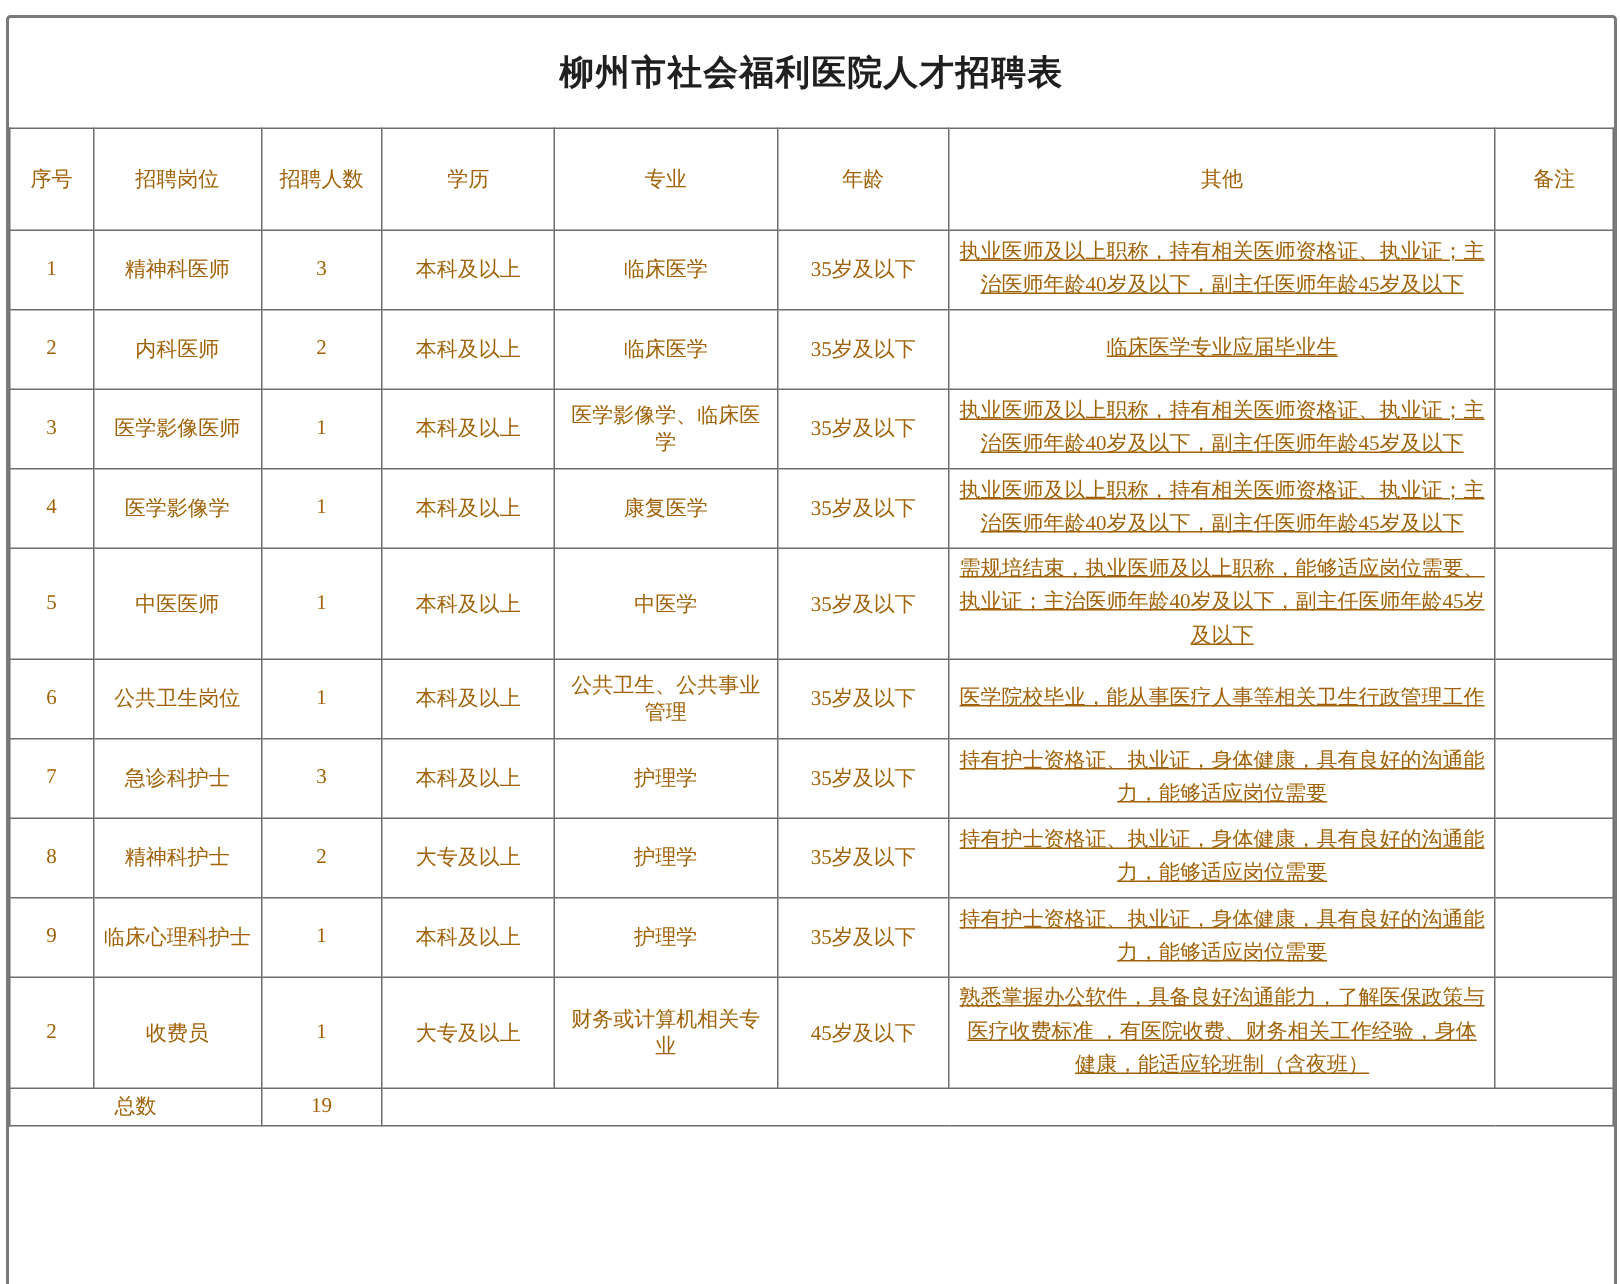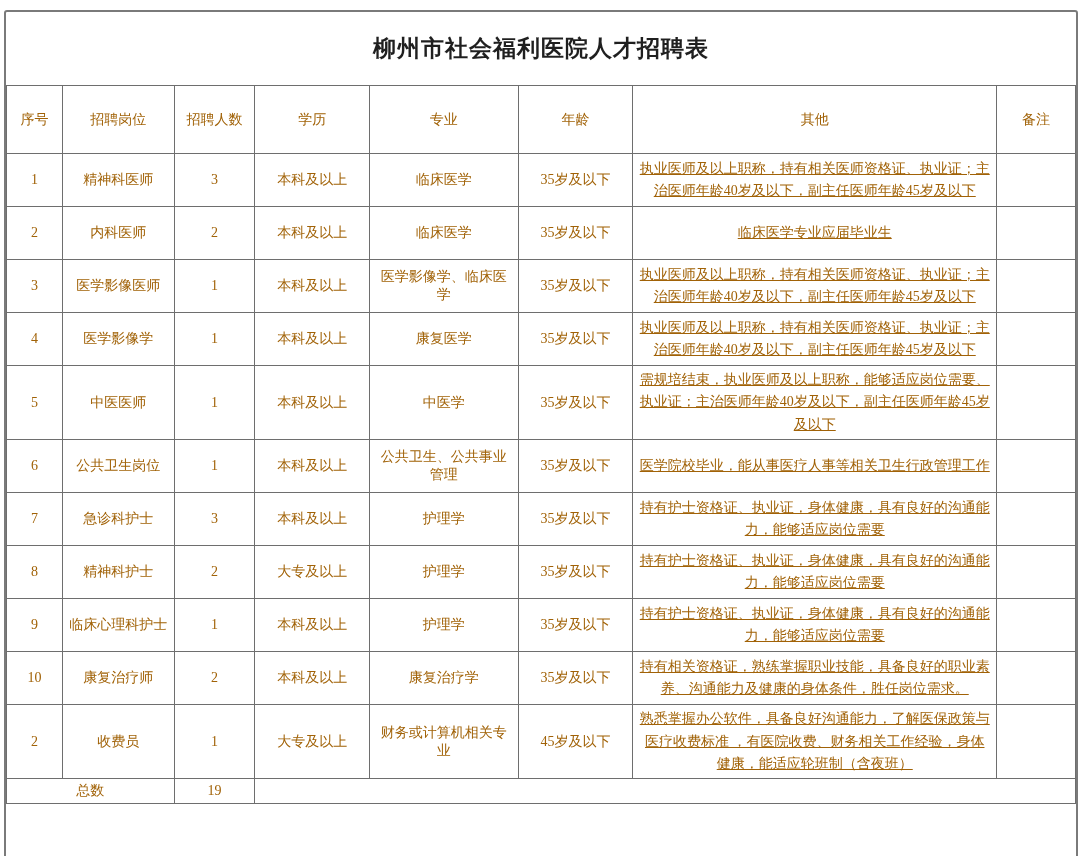--- a/index.html
+++ b/index.html
@@ -179,30 +179,20 @@
           <td>9</td>
           <td>临床心理科护士</td>
           <td>1</td>
           <td>本科及以上</td>
           <td>护理学</td>
           <td>35岁及以下</td>
           <td class="cell-other">持有护士资格证、执业证，身体健康，具有良好的沟通能力，能够适应岗位需要</td>
           <td></td>
         </tr>
         <tr class="data-row">
-          <td>10</td>
-          <td>康复治疗师</td>
-          <td>2</td>
-          <td>本科及以上</td>
-          <td>康复治疗学</td>
-          <td>35岁及以下</td>
-          <td class="cell-other">持有相关资格证，熟练掌握职业技能，具备良好的职业素养、沟通能力及健康的身体条件，胜任岗位需求。</td>
-          <td></td>
-        </tr>
-        <tr class="data-row">
           <td>2</td>
           <td>收费员</td>
           <td>1</td>
           <td>大专及以上</td>
           <td>财务或计算机相关专业</td>
           <td>45岁及以下</td>
           <td class="cell-other">熟悉掌握办公软件，具备良好沟通能力，了解医保政策与医疗收费标准 ，有医院收费、财务相关工作经验，身体健康，能适应轮班制（含夜班）</td>
           <td></td>
         </tr>
       </tbody>

